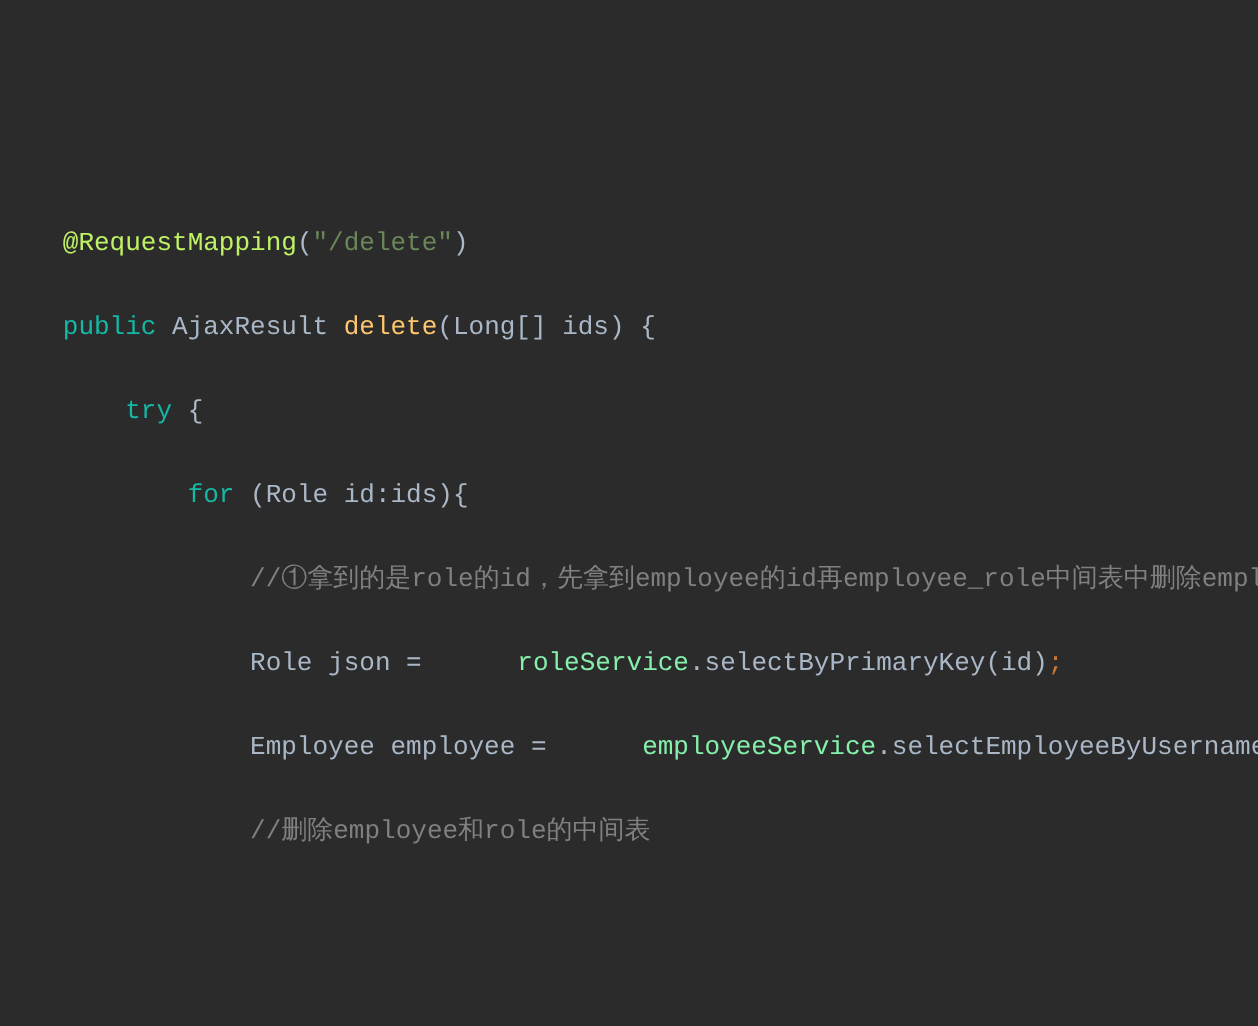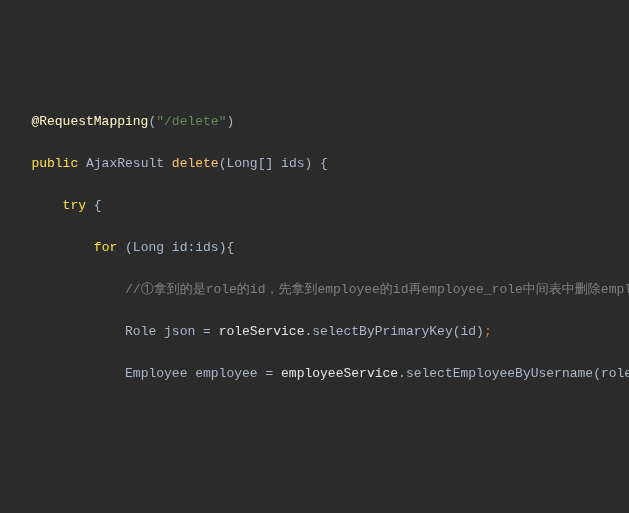--- a/index.html
+++ b/index.html
@@ -9,41 +9,42 @@
       font-size: 13px;
       line-height: 21px;
       color: #a9b7c6;
       padding: 6px 8px;
       width: 629px;
       height: 513px;
       overflow: hidden;
       white-space: pre;
     }
     .line { display: block; }
-    .annotation { color: #fef9c3; }
-    .keyword { color: #fde047; margin-top: 28px; }
+    .annotation { color: #bef264; }
+    .keyword { color: #14b8a6; margin-top: 28px; }
     .method { color: #ffc66d; }
     .string { color: #6a8759; }
     .comment { color: #808080; }
-    .field { color: #e5e5e5; }
+    .field { color: #86efac; margin-left: 40px; }
     .semi { color: #cc7832; }
   </style>
 </head>
 <body>
 
 
 
 <div>
 <span class="line">   <span class="annotation">@RequestMapping</span><span>(</span><span class="string">"/delete"</span><span>)</span></span>
 <span class="line">   <span class="keyword">public</span><span> AjaxResult </span><span class="method">delete</span><span>(</span><span>Long[] ids</span><span>) {</span></span>
 <span class="line">       <span class="keyword">try</span><span> {</span></span>
-<span class="line">           <span class="keyword">for</span><span> (Long id:ids){</span></span>
+<span class="line">           <span class="keyword">for</span><span> (Role id:ids){</span></span>
 <span class="line">               <span class="comment">//①拿到的是role的id，先拿到employee的id再employee_role中间表中删除employee的id，</span></span>
 <span class="line">               <span>Role json = </span><span class="field">roleService</span><span>.selectByPrimaryKey(id)</span><span class="semi">;</span></span>
 <span class="line">               <span>Employee employee = </span><span class="field">employeeService</span><span>.selectEmployeeByUsername(role.getSn())</span></span>
+<span class="line">               <span class="comment">//删除employee和role的中间表</span></span>
 
 
 
 
 
 
 
 
 
 

